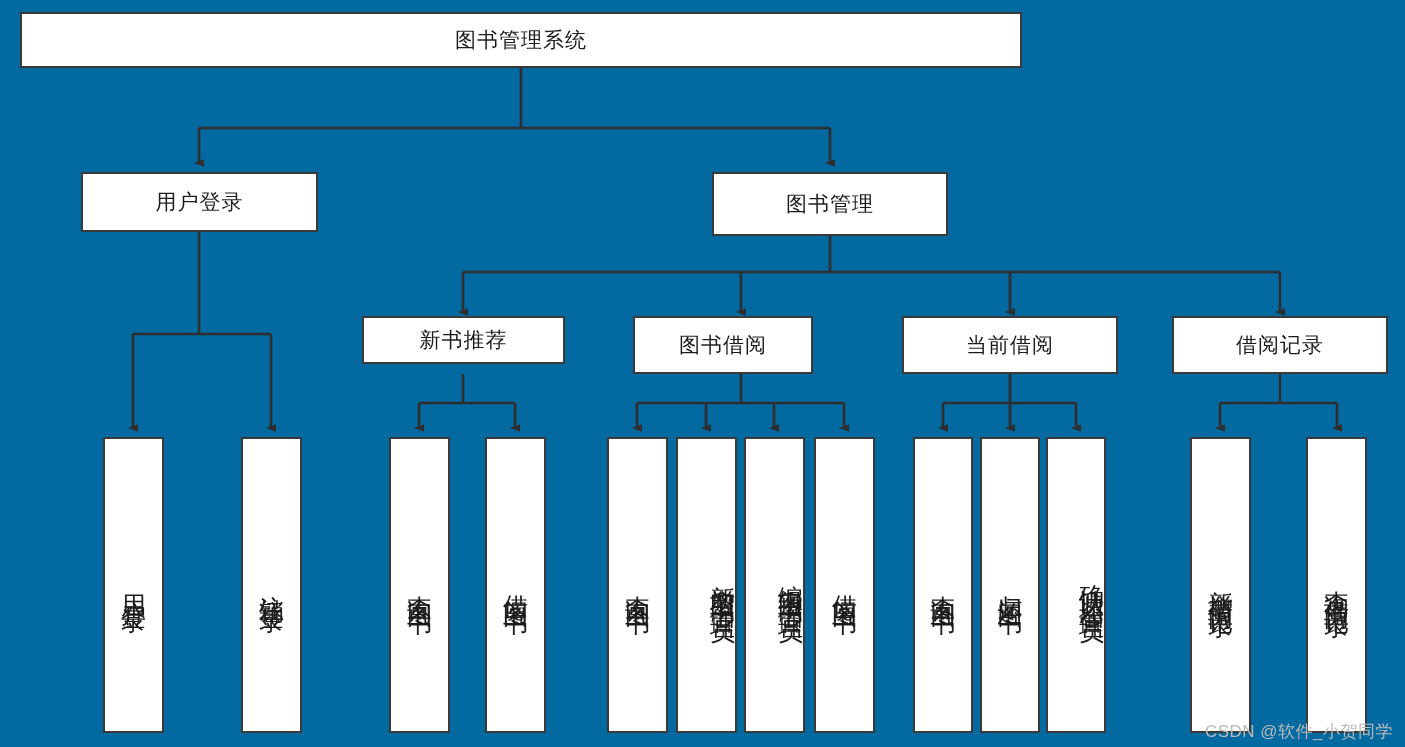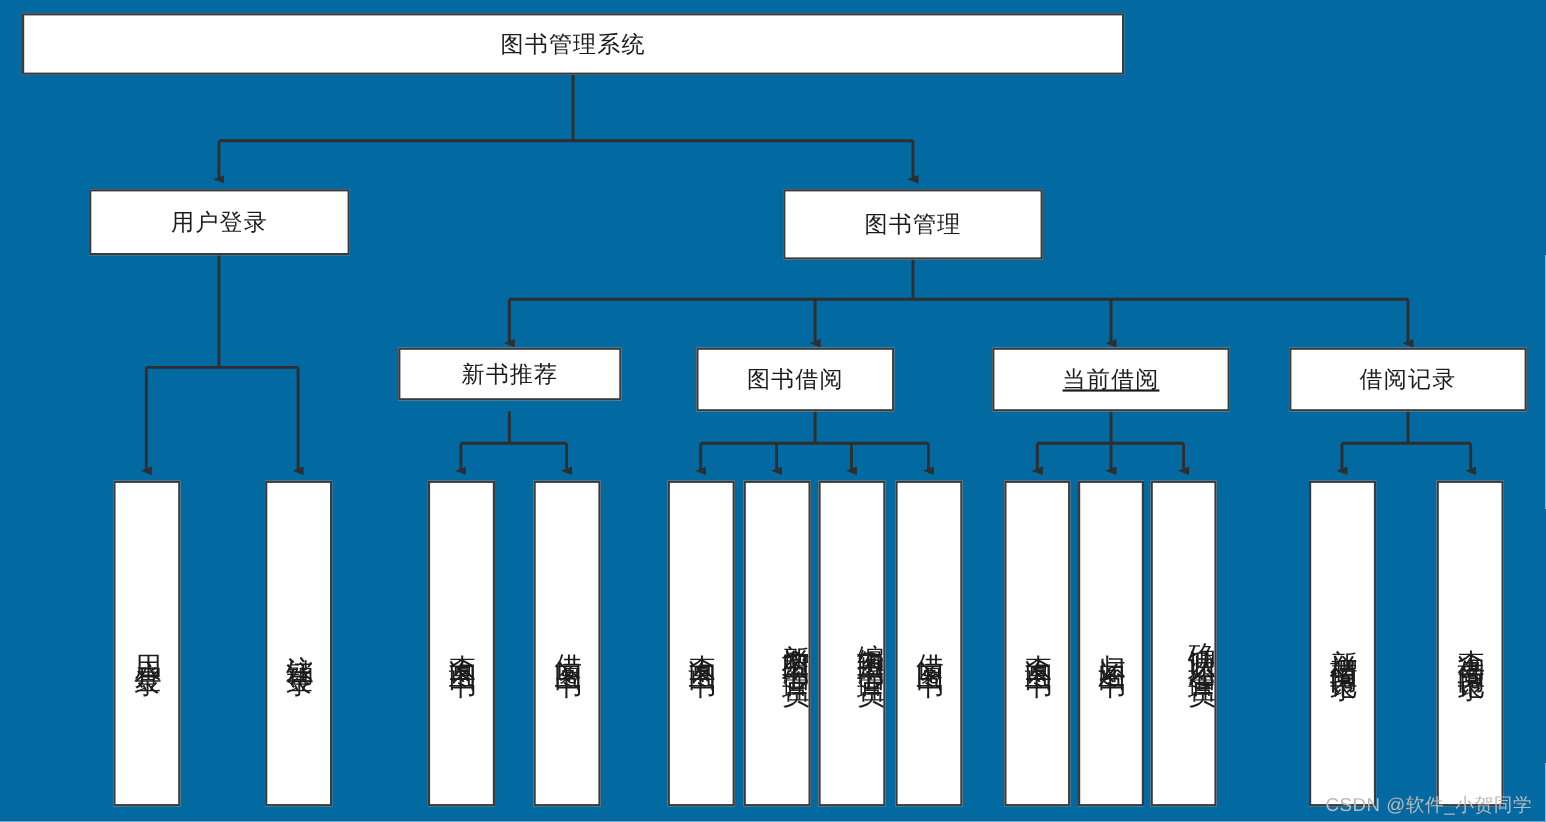--- a/index.html
+++ b/index.html
@@ -124,21 +124,21 @@
     </g>
   </svg>
 
   <div class="node node-h" style="left:20px; top:12px; width:1002px; height:56px;">图书管理系统</div>
 
   <div class="node node-h" style="left:81px; top:172px; width:237px; height:60px;">用户登录</div>
   <div class="node node-h" style="left:712px; top:172px; width:236px; height:64px;">图书管理</div>
 
   <div class="node node-h" style="left:362px; top:316px; width:203px; height:48px;">新书推荐</div>
   <div class="node node-h" style="left:633px; top:316px; width:180px; height:58px;">图书借阅</div>
-  <div class="node node-h" style="left:902px; top:316px; width:216px; height:58px;text-decoration:underline;">当前借阅</div>
+  <div class="node node-h" style="left:902px; top:316px; width:216px; height:58px;">当前借阅</div>
   <div class="node node-h" style="left:1172px; top:316px; width:216px; height:58px;text-align:center;">借阅记录</div>
 
   <div class="node node-v align-mid" style="left:103px; top:437px; width:61px; height:296px;">用户登录</div>
   <div class="node node-v align-mid" style="left:241px; top:437px; width:61px; height:296px;">注销登录</div>
 
   <div class="node node-v align-mid" style="left:389px; top:437px; width:61px; height:296px;">查询图书</div>
   <div class="node node-v align-mid" style="left:485px; top:437px; width:61px; height:296px;">借阅图书</div>
 
   <div class="node node-v align-mid" style="left:607px; top:437px; width:61px; height:296px;">查询图书</div>
   <div class="node node-v align-top" style="left:676px; top:437px; width:61px; height:296px;">新增图书（管理员）</div>

